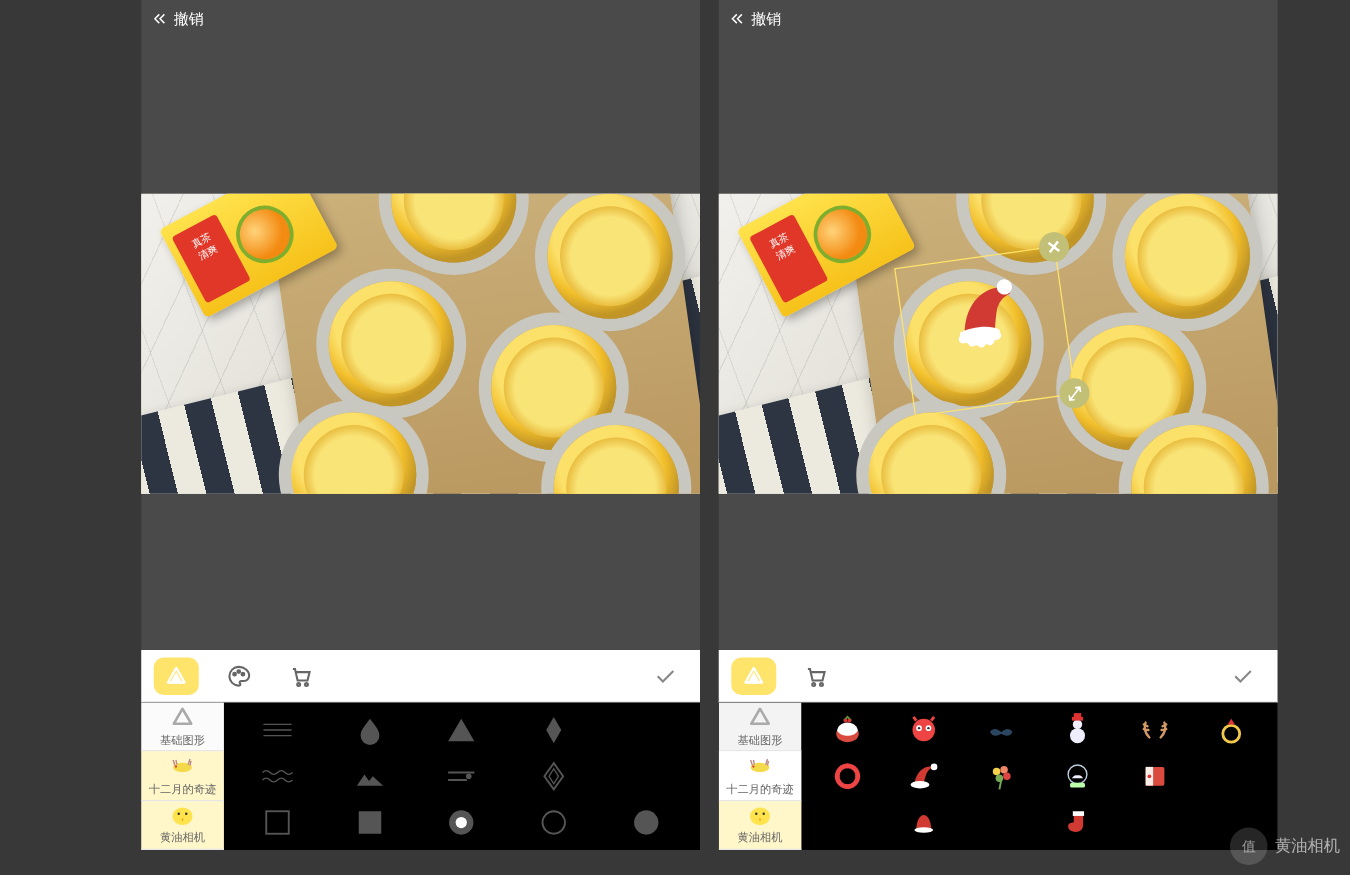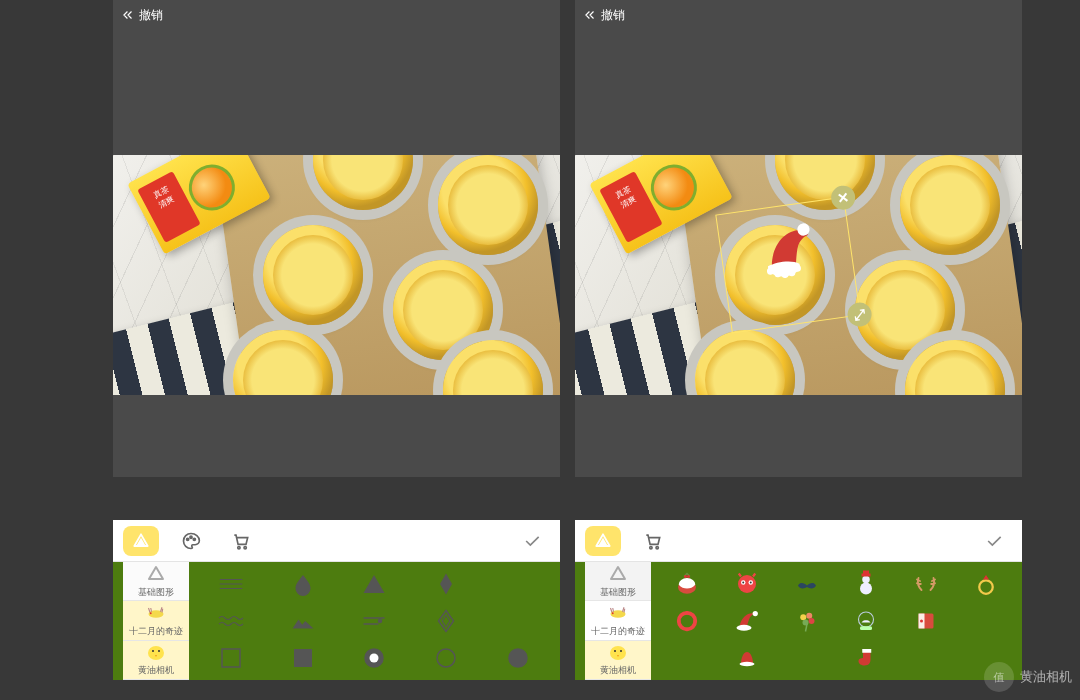--- a/index.html
+++ b/index.html
@@ -8,21 +8,21 @@
     width:1080px;height:700px;
     background:#383838;
     font-family:-apple-system,"PingFang SC","Microsoft YaHei",sans-serif;
     position:relative;
     overflow:hidden;
   }
   .app{
     position:absolute;
     top:0;
     width:447px; 
-    height:477px;
+    height:680px;
     background:#4a4a4a;
   }
   .app.left{left:113px}
   .app.right{left:575px}
 
   
   .topbar{
     height:30px;
     display:flex;
     align-items:center;
@@ -143,23 +143,22 @@
     width:36px;height:30px;border-radius:8px;display:flex;align-items:center;justify-content:center;
   }
   .tbtn.active{background:#ffe46b}
   .tbtn svg{width:20px;height:20px;stroke:#666;fill:none;stroke-width:2}
   .tbtn.active svg{stroke:#fff;fill:none}
   .spacer{flex:1}
   .check svg{stroke:#888}
 
   
   .sticker-zone{
-    height:118px;background:#4d7c0f;display:flex;
+    height:118px;background:#000000;display:flex;
     overflow:hidden;
-    padding-left:10px;
   }
   .cat-col{
     width:66px;background:#f3f3f3;display:flex;flex-direction:column;
     font-size:9px;color:#666;text-align:center;
   }
   .cat{
     flex:1;display:flex;flex-direction:column;align-items:center;justify-content:center;
     gap:2px;border-bottom:1px solid #e6e6e6;
   }
   .cat.sel{background:#fbfbfb}

